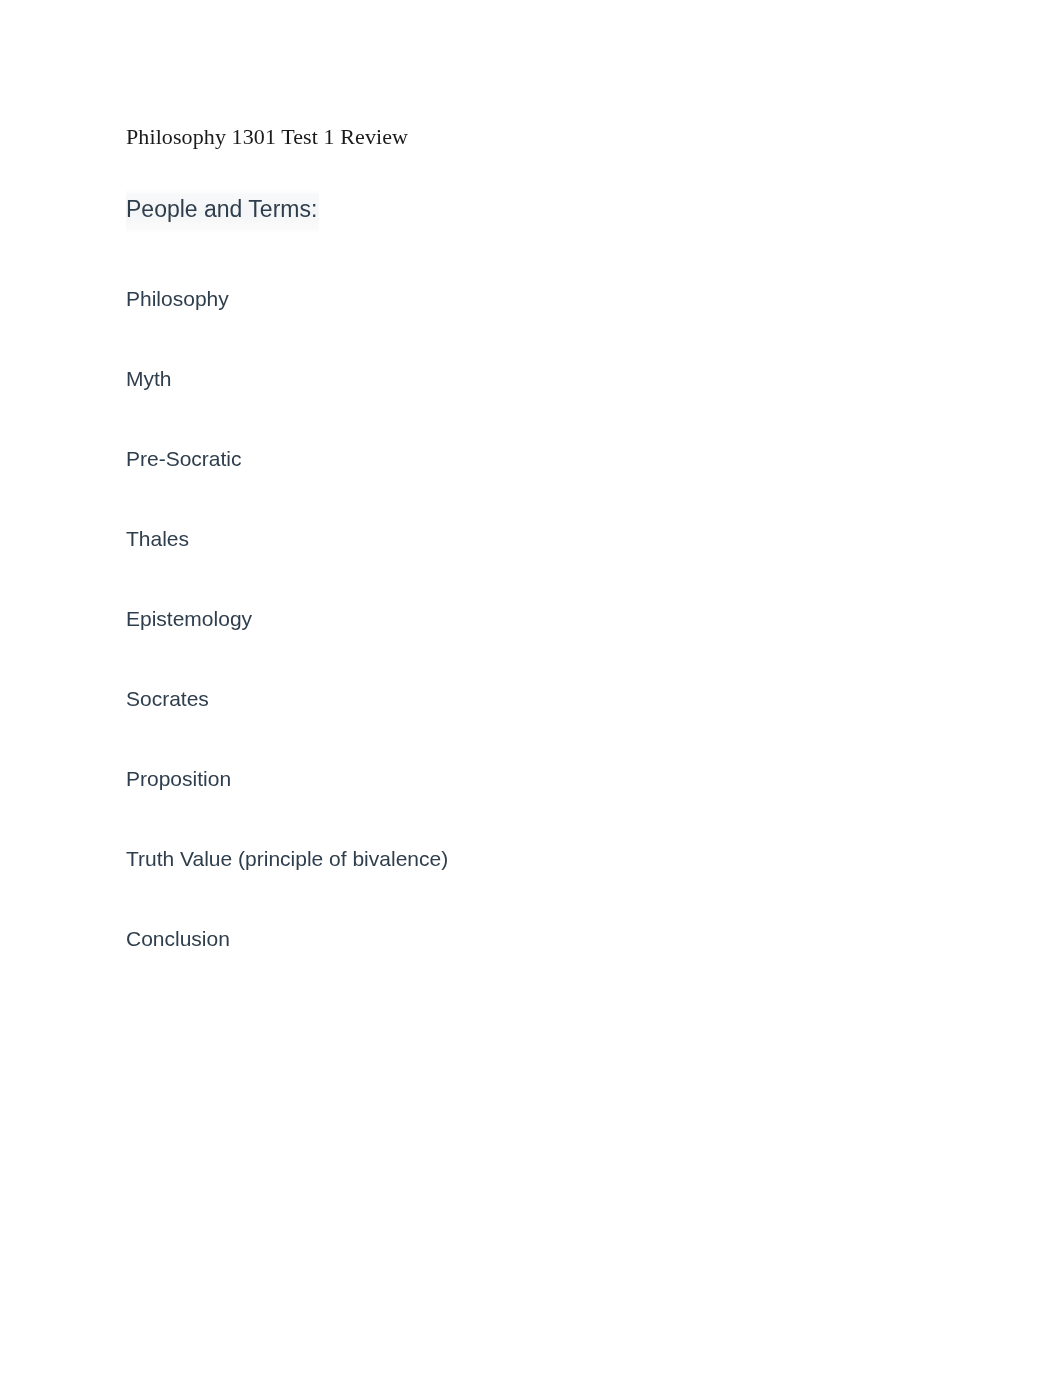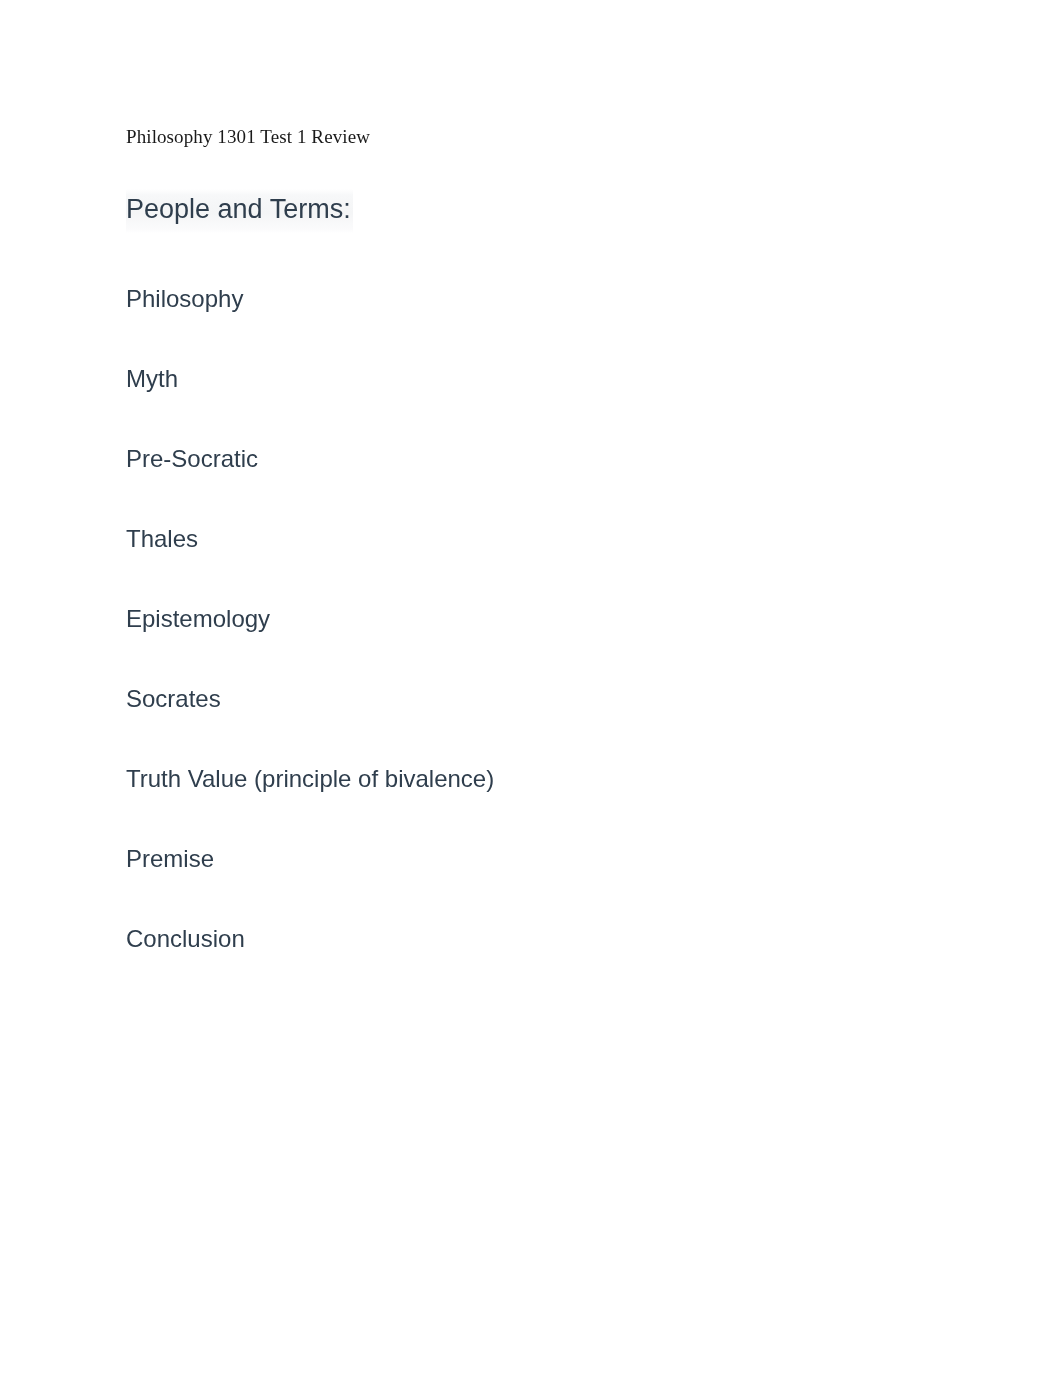--- a/index.html
+++ b/index.html
@@ -27,32 +27,32 @@
   .doc-body {
     position: absolute;
     left: 126px;
     top: 125px;
     width: 860px;
   }
 
   
   .doc-title {
     font-family: "Liberation Serif", "DejaVu Serif", serif;
-    font-size: 19px;
+    font-size: 22px;
     line-height: 24px;
     color: #1a1a1a;
     letter-spacing: 0.1px;
     margin: 0 0 40px 0;
     white-space: nowrap;
   }
 
   
   .section-heading {
     font-family: "Liberation Sans", "DejaVu Sans", sans-serif;
-    font-size: 27px;
+    font-size: 23px;
     line-height: 28px;
     color: #2f3e4d;
     margin: 0 0 52px 0;
     display: inline-block;
     padding: 6px 2px 10px 0;
     background: linear-gradient(180deg,
                 #ffffff 0%,
                 #f7f8f9 14%,
                 #f4f5f6 55%,
                 #fbfbfc 92%,
@@ -61,21 +61,21 @@
   }
 
   .term-list {
     list-style: none;
     margin: 0;
     padding: 0;
   }
 
   .term-list li {
     font-family: "Liberation Sans", "DejaVu Sans", sans-serif;
-    font-size: 24px;
+    font-size: 21px;
     line-height: 28px;
     color: #2f3e4d;
     margin: 0 0 52px 0;
     white-space: nowrap;
   }
 
   .term-list li:last-child {
     margin-bottom: 12px;
   }
 </style>
@@ -89,19 +89,19 @@
 
     <p class="section-heading">People and Terms:</p>
 
     <ul class="term-list">
       <li>Philosophy</li>
       <li>Myth</li>
       <li>Pre-Socratic</li>
       <li>Thales</li>
       <li>Epistemology</li>
       <li>Socrates</li>
+      <li>Proposition</li>
       <li>Truth Value (principle of bivalence)</li>
-      <li>Premise</li>
       <li>Conclusion</li>
     </ul>
 
   </div>
 </div>
 
 </body></html>

